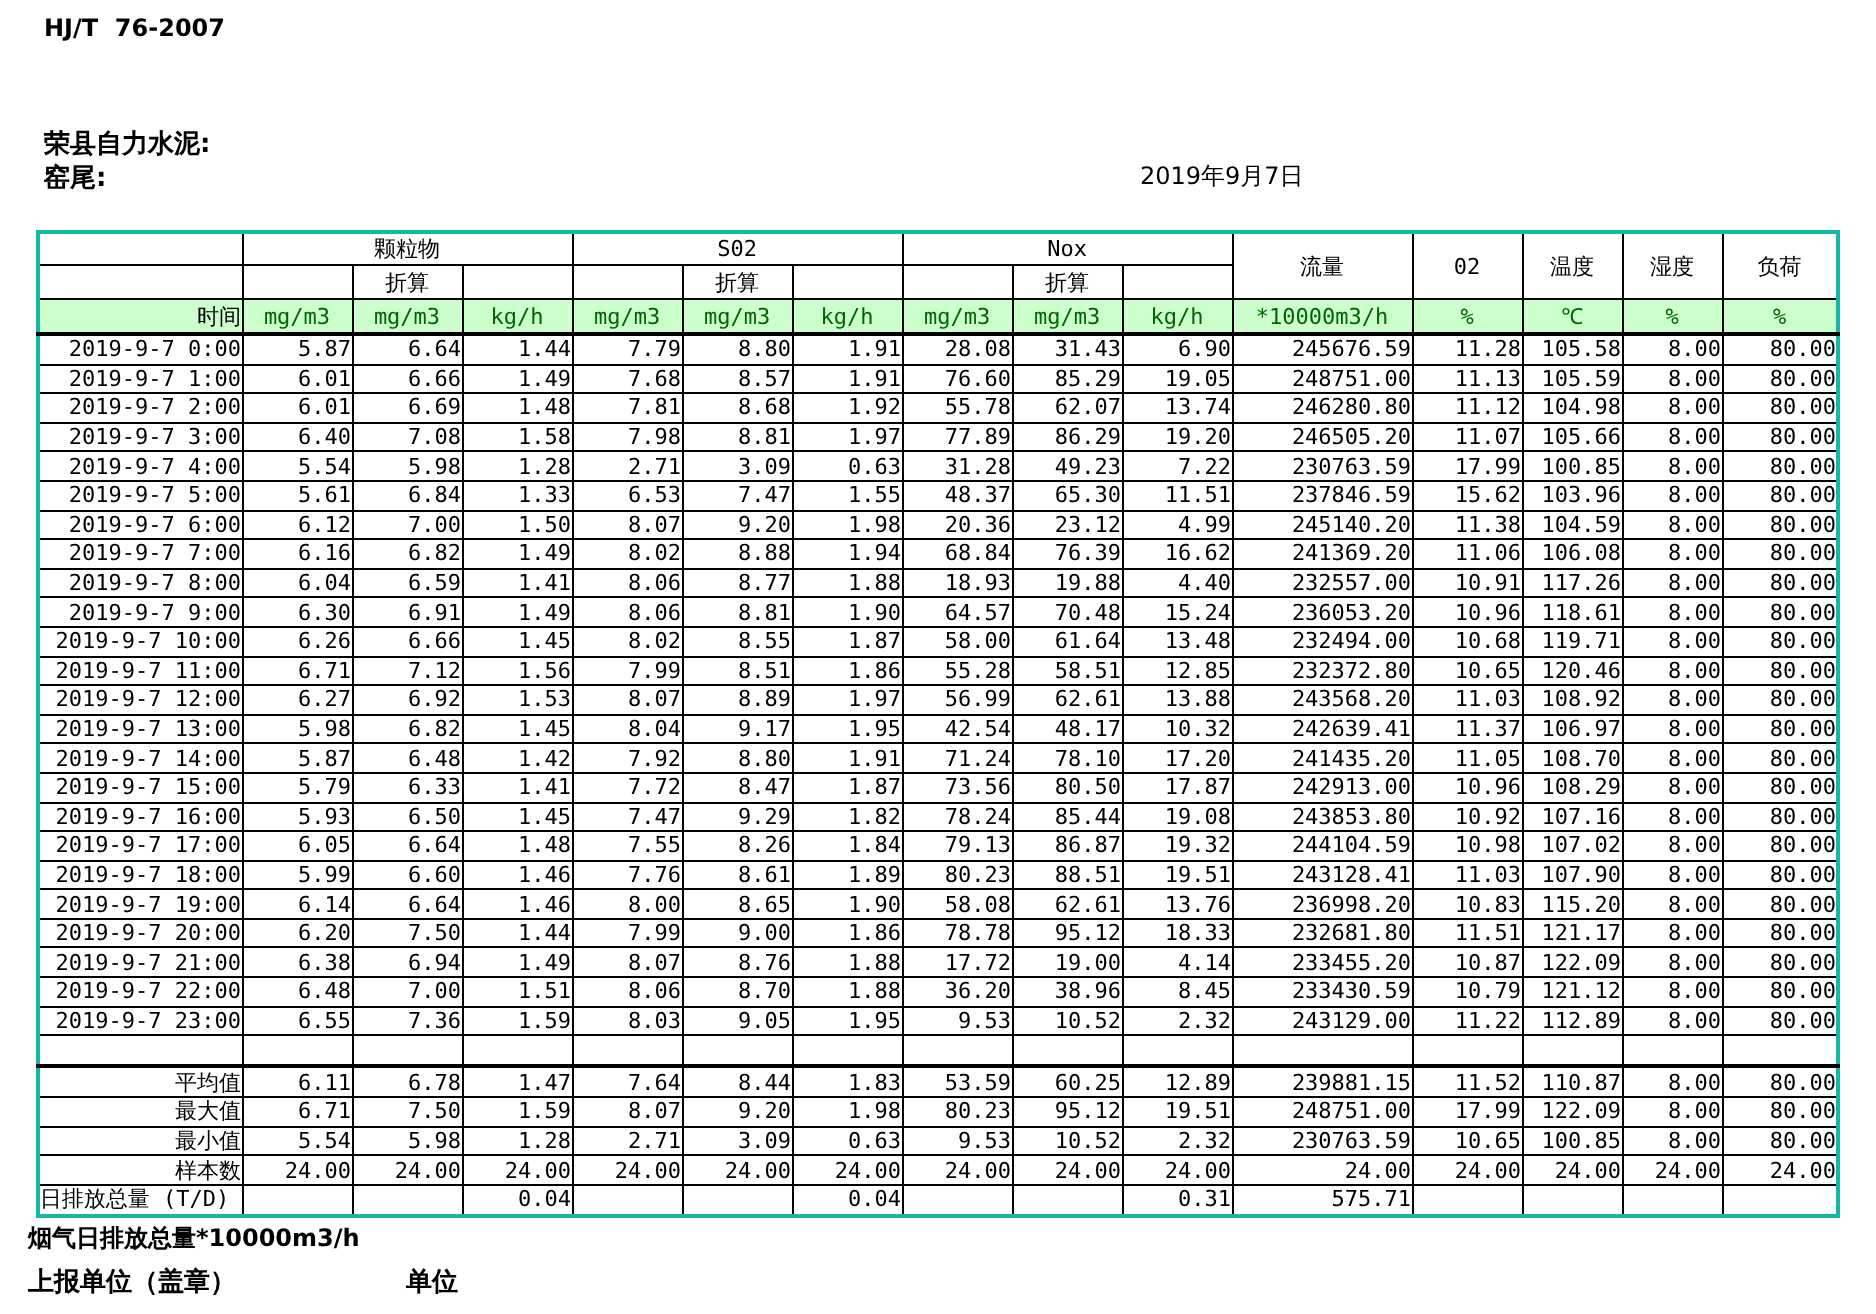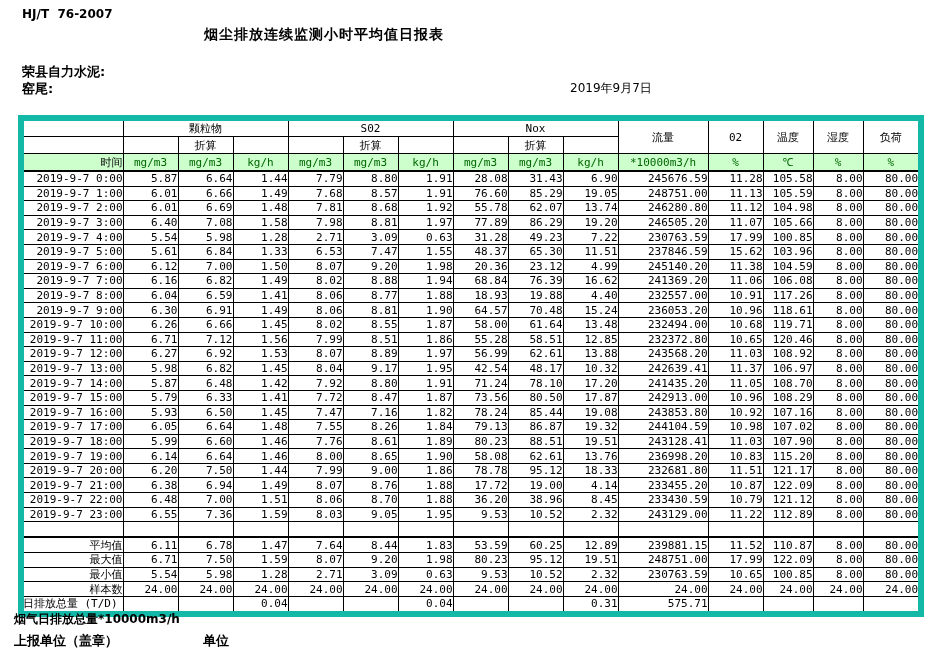--- a/index.html
+++ b/index.html
@@ -8,21 +8,21 @@
   .doc-code{position:absolute;left:22px;top:7px;font-size:12px;font-weight:bold;white-space:pre;}
   .title{position:absolute;left:204px;top:26px;font-size:14px;font-weight:bold;letter-spacing:1px;}
   .company{position:absolute;left:22px;top:63px;font-size:13px;font-weight:bold;}
   .location{position:absolute;left:22px;top:80px;font-size:13px;font-weight:bold;}
   .date{position:absolute;left:570px;top:80px;font-size:12px;}
   .footer-note{position:absolute;left:14px;top:611px;font-size:12px;font-weight:bold;}
   .footer-report-unit{position:absolute;left:14px;top:632px;font-size:13px;font-weight:bold;}
   .footer-unit{position:absolute;left:203px;top:632px;font-size:13px;font-weight:bold;text-align:right;}
 
   table.report{position:absolute;left:18px;top:115px;width:900px;border-collapse:collapse;
-        table-layout:fixed;border:6px solid #14b8a6;}
+        table-layout:fixed;border:2px solid #14b8a6;}
   table.report td{border:1px solid #000;padding:0;font-size:11px;line-height:1;
         font-family:"DejaVu Sans Mono","Liberation Mono",monospace;overflow:hidden;
         white-space:nowrap;}
   td.bl2{border-left:2px solid #000;}
   tr.hr1 td{height:15px;}
   tr.hr2 td{height:16px;}
   tr.hr3 td{height:16px;border-bottom:2px solid #000;}
   tr.rd td{height:13.6px;}
   tr.rs td{height:14px;border-bottom:2px solid #000;}
   tr.rm td{height:13.7px;}
@@ -35,21 +35,20 @@
   td.time{text-align:right;padding-right:4px;}
   td.slabel{font-family:"DejaVu Sans",sans-serif;font-size:12px;text-align:right;padding-right:4px;margin-left:32px;}
   td.tlabel{font-family:"DejaVu Sans",sans-serif;font-size:12px;text-align:center;}
   td.tlabel span{display:inline-block;margin-left:-6px;white-space:nowrap;}
 </style>
 </head>
 <body>
 
 <div class="page">
   <div class="doc-code">HJ/T  76-2007</div>
-  <div class="title">烟尘排放连续监测小时平均值日报表</div>
   <div class="company">荣县自力水泥:</div>
   <div class="location">窑尾:</div>
   <div class="date">2019年9月7日</div>
 
   <table class="report">
     <colgroup>
         <col style="width: 102px;">
         <col style="width: 55px;">
         <col style="width: 55px;">
         <col style="width: 55px;">
@@ -377,21 +376,21 @@
           <td class="num bl2">108.29</td>
           <td class="num bl2">8.00</td>
           <td class="num bl2">80.00</td>
         </tr>
         <tr class="rd">
           <td class="time">2019-9-7 16:00</td>
           <td class="num bl2">5.93</td>
           <td class="num">6.50</td>
           <td class="num">1.45</td>
           <td class="num bl2">7.47</td>
-          <td class="num">7.16</td>
+          <td class="num">9.29</td>
           <td class="num">1.82</td>
           <td class="num bl2">78.24</td>
           <td class="num">85.44</td>
           <td class="num">19.08</td>
           <td class="num bl2">243853.80</td>
           <td class="num bl2">10.92</td>
           <td class="num bl2">107.16</td>
           <td class="num bl2">8.00</td>
           <td class="num bl2">80.00</td>
         </tr>

